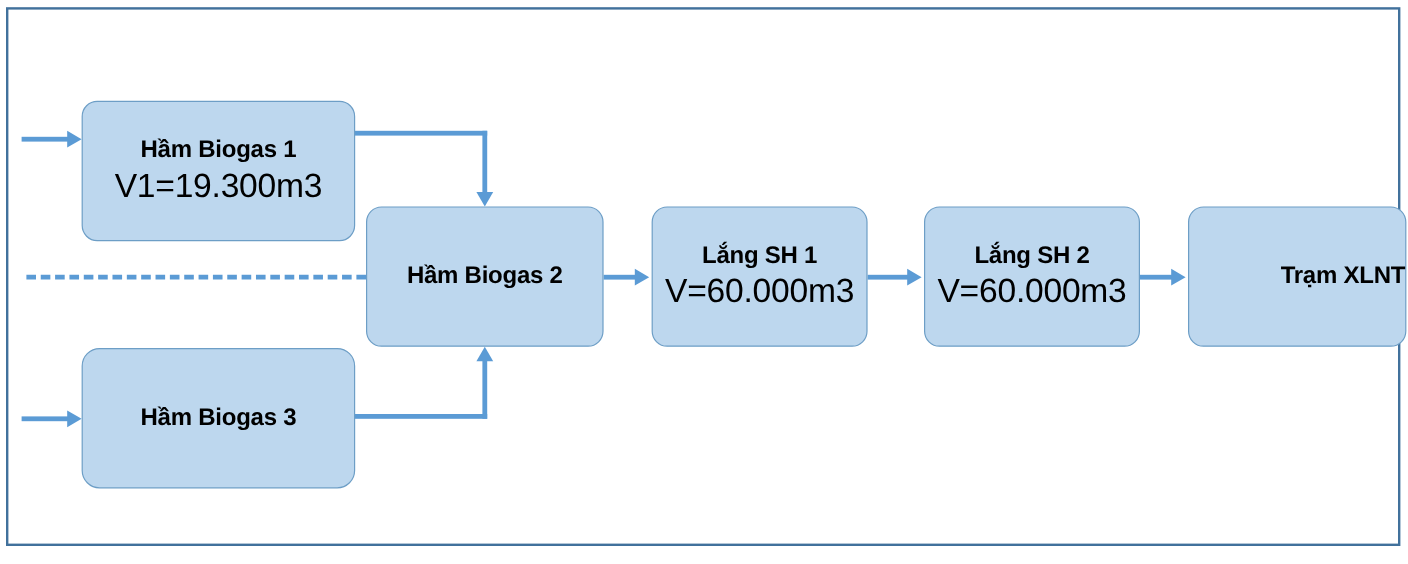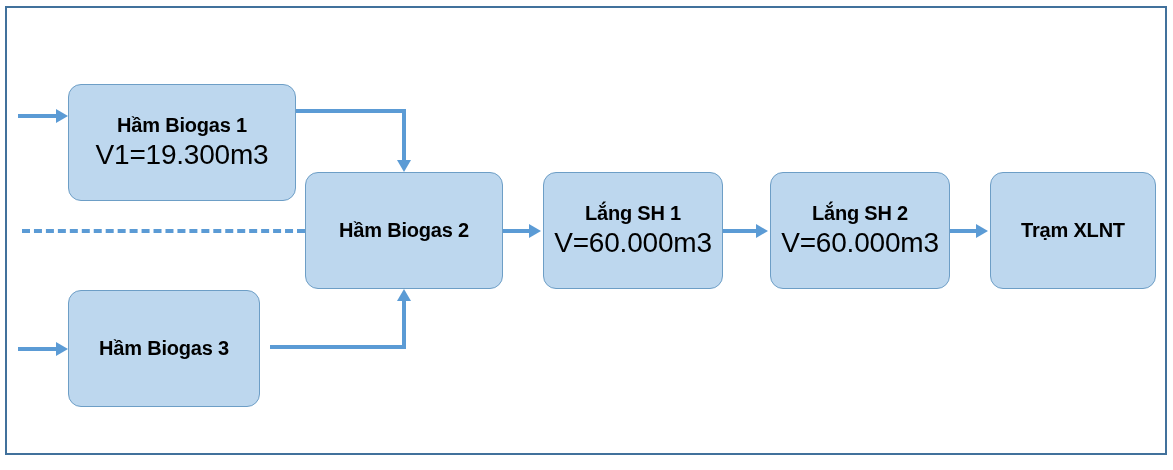--- a/index.html
+++ b/index.html
@@ -56,24 +56,24 @@
     white-space: nowrap;
     margin-top: 1px;
   }
   .node.single .title {
     font-size: 20px;
   }
 
   
   #node-biogas1 { left: 68px;  top: 56px;  width: 228px; height: 117px; margin-top: 28px; }
   #node-biogas2 { left: 305px; top: 172px; width: 198px; height: 117px; }
-  #node-biogas3 { left: 68px;  top: 290px; width: 192px; height: 117px; }
+  #node-biogas3 { left: 68px;  top: 290px; width: 228px; height: 117px; border-radius: 15px; }
   #node-lang1   { left: 543px; top: 172px; width: 180px; height: 117px; }
   #node-lang2   { left: 770px; top: 172px; width: 180px; height: 117px; }
-  #node-xlnt    { left: 990px; top: 172px; width: 166px; height: 117px; }
+  #node-xlnt    { left: 990px; top: 172px; width: 182px; height: 117px; align-items: flex-end; }
 
   
   .conn {
     position: absolute;
     background: #5b9bd5;
     z-index: 2;
   }
   .conn.h { height: 4px; }
   .conn.v { width: 4px; }
   .dashed {

